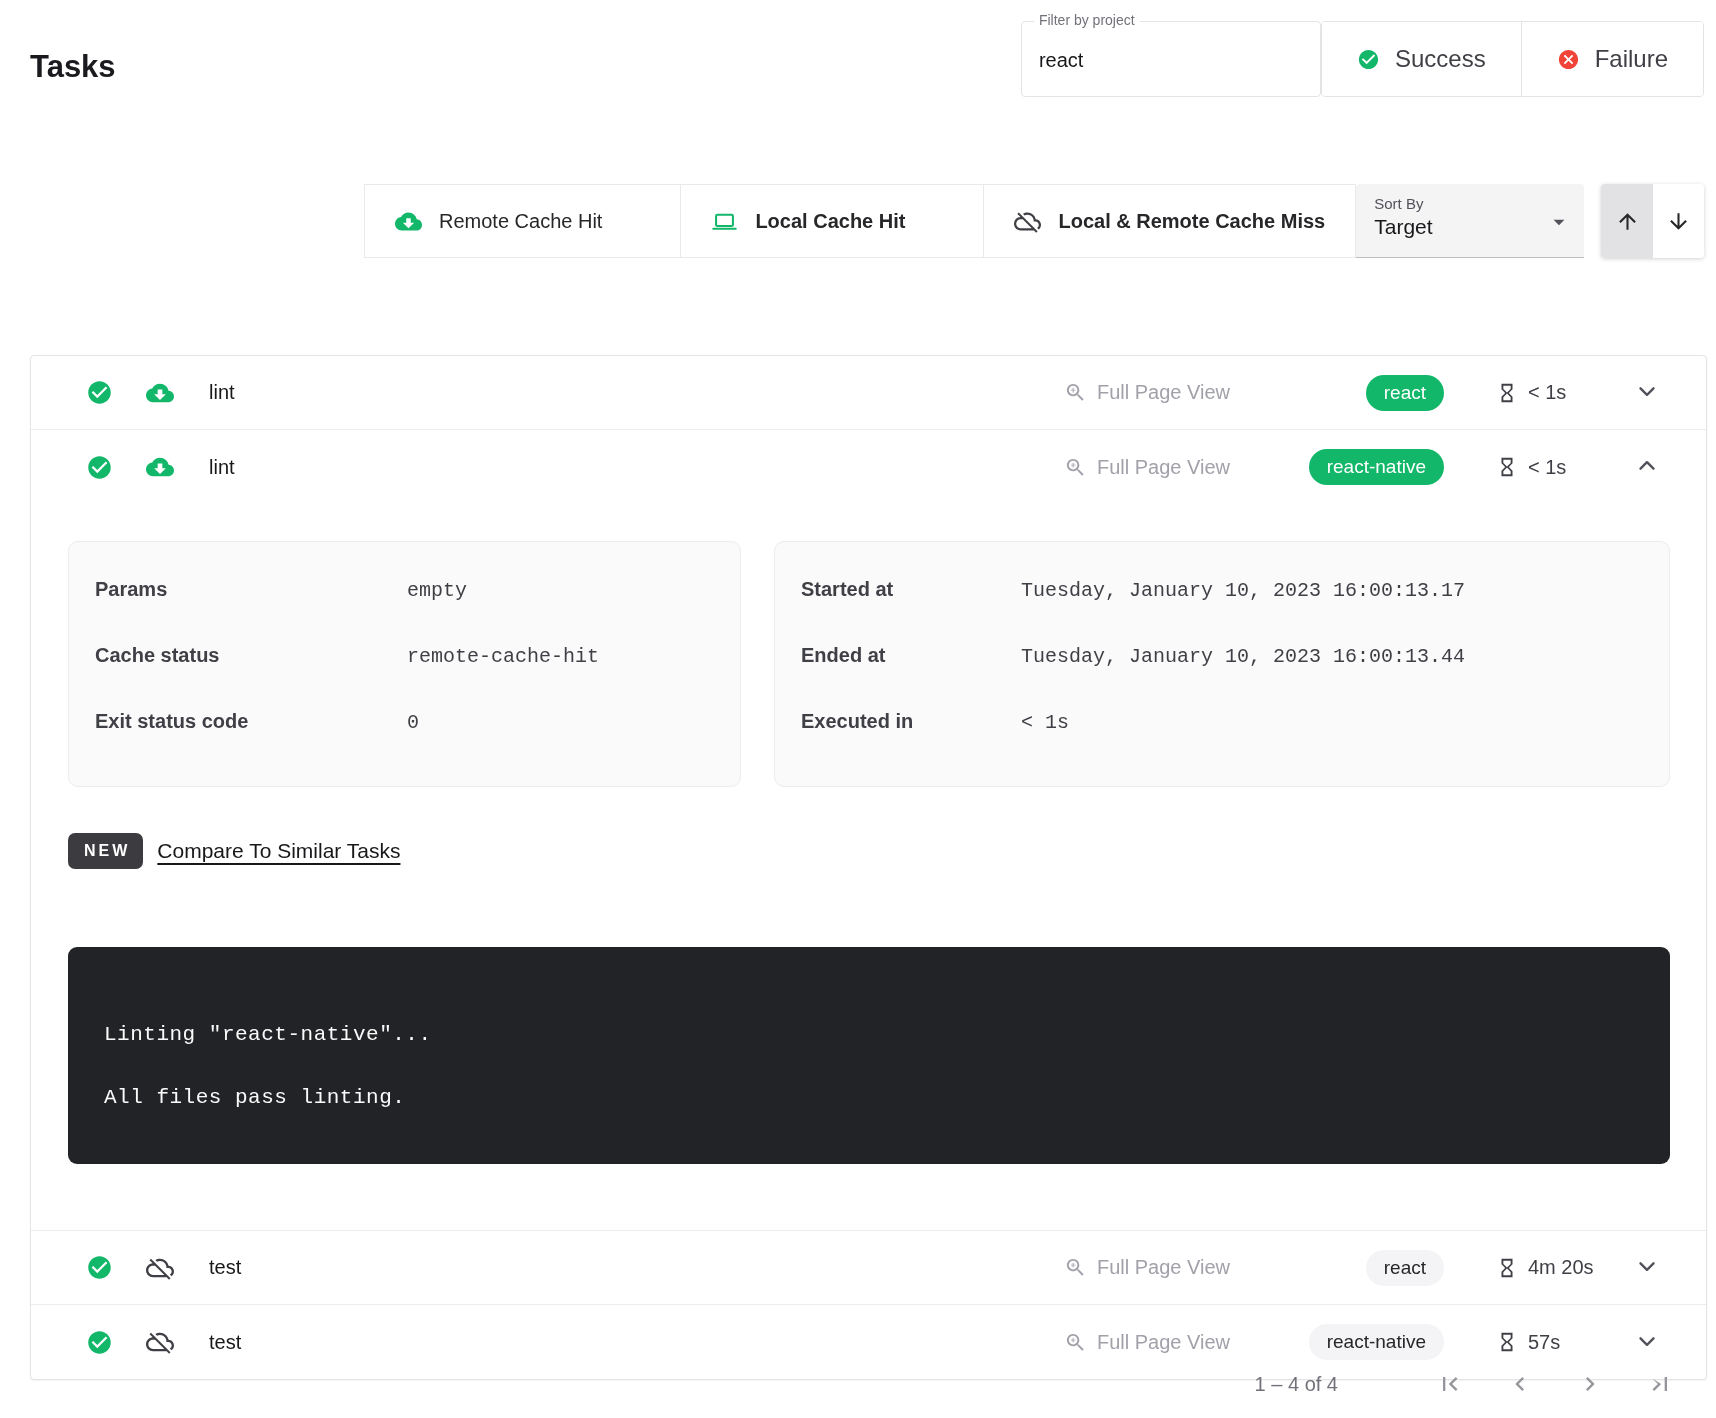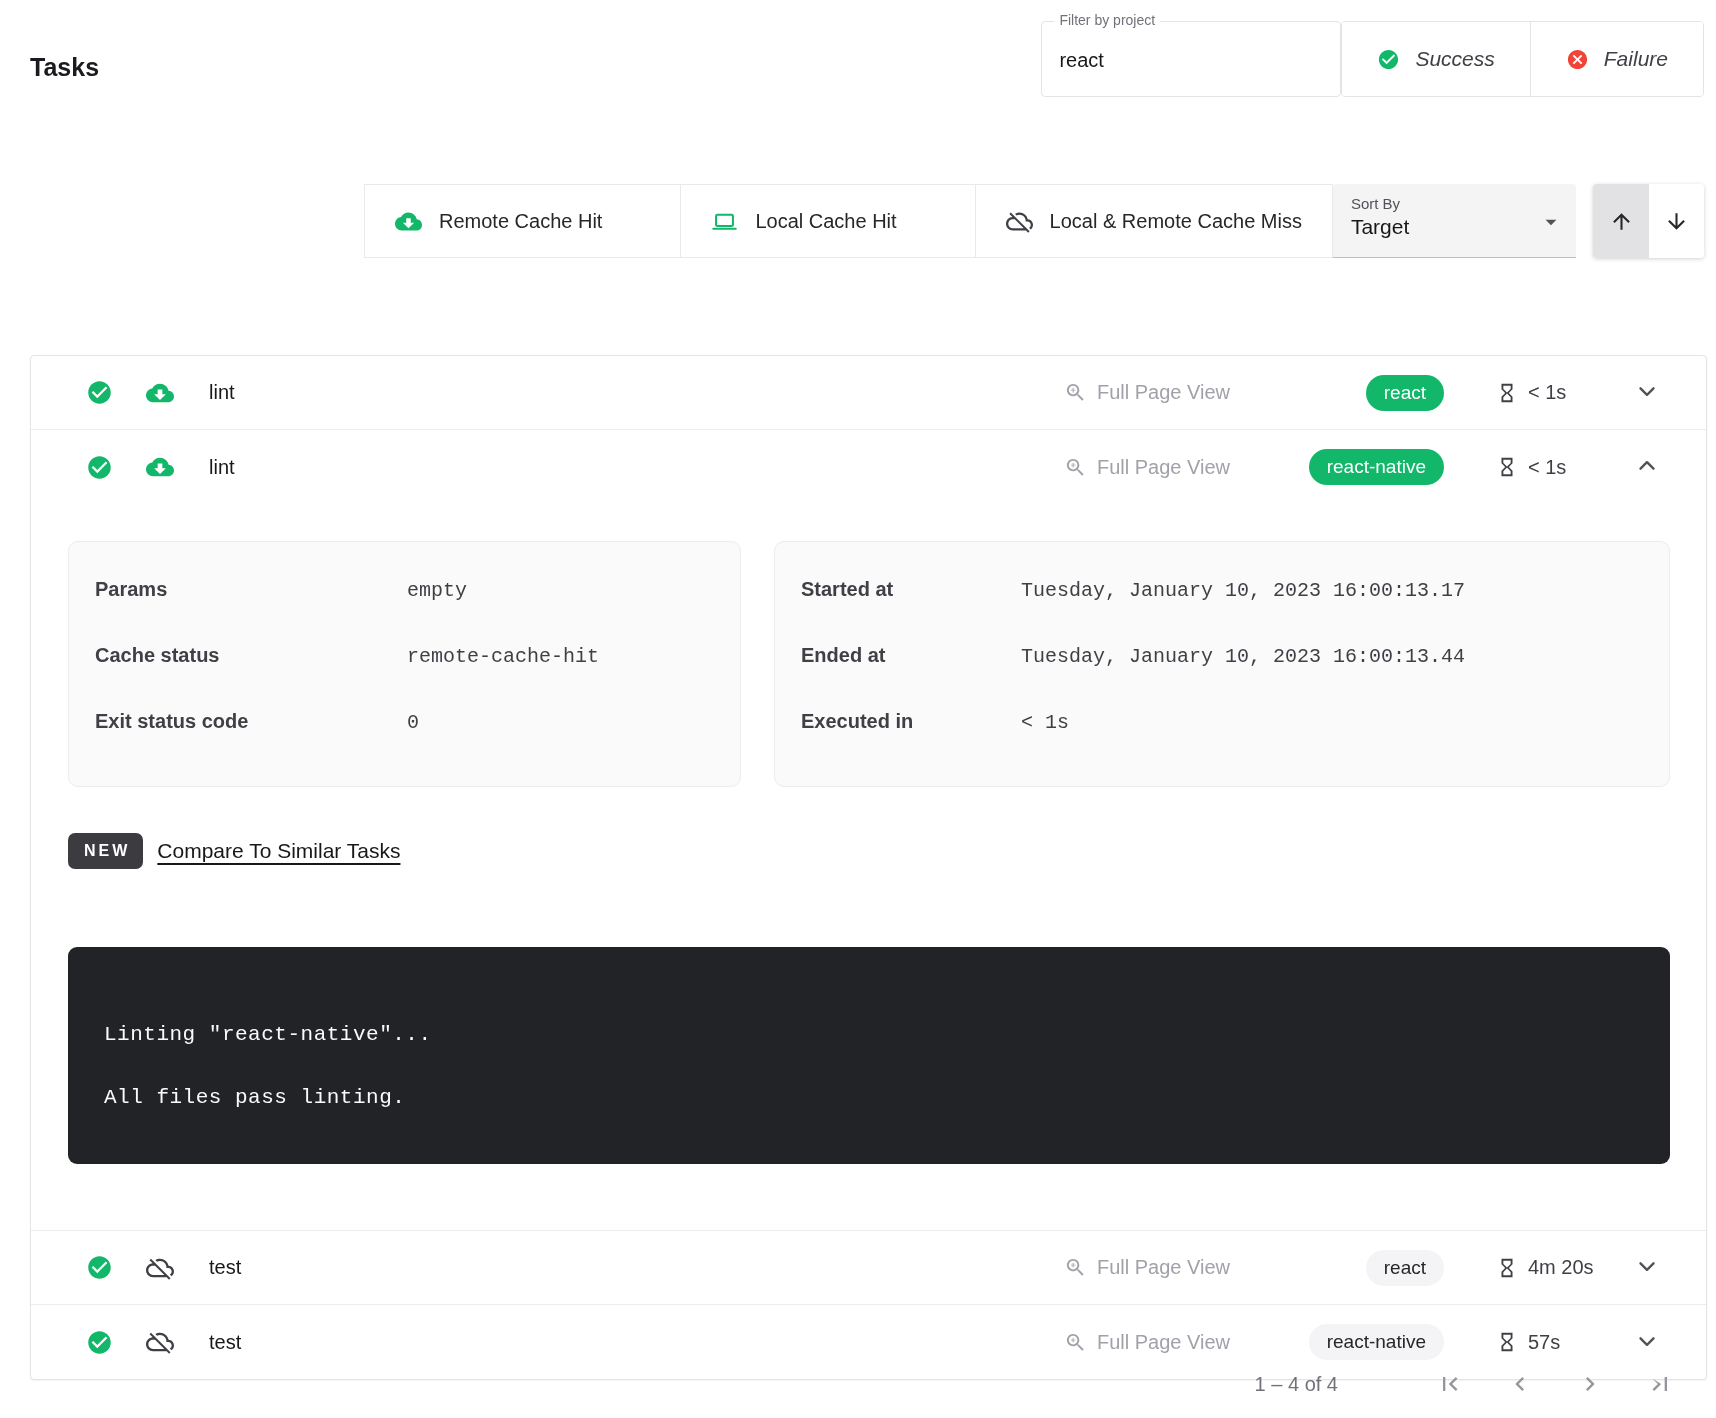--- a/index.html
+++ b/index.html
@@ -5,37 +5,37 @@
   * { box-sizing: border-box; }
   html,body { margin:0; padding:0; }
   body {
     width:1716px; height:1418px; position:relative; overflow:hidden;
     background:#ffffff; color:#18181b;
     font-family:"Liberation Sans", sans-serif;
   }
   .icon { display:inline-flex; align-items:center; justify-content:center; flex:none; }
 
   
-  .page-title { position:absolute; left:30px; top:36px; font-size:25px; font-weight:700; color:#1b1b1f; }
+  .page-title { position:absolute; left:30px; top:28px; font-size:31px; font-weight:700; color:#1b1b1f; }
 
   .top-controls { position:absolute; top:21px; right:12px; display:flex; align-items:stretch; }
 
   .project-field { width:300px; height:76px; border:1px solid #e4e4e7; border-radius:4px; background:#fff; position:relative; }
   .project-field .field-label { position:absolute; top:-10px; left:12px; background:#fff; padding:0 5px; font-size:14px; color:#71717a; }
   .project-field input { border:none; outline:none; background:transparent; width:260px; margin:26px 0 0 15px; font-size:20px; color:#18181b; font-family:"Liberation Sans",sans-serif; }
 
   .status-group { display:flex; border:1px solid #e4e4e7; border-radius:4px; background:#fff; overflow:hidden; }
-  .status-btn { display:flex; align-items:center; gap:15px; padding:0 35px; font-size:21px; color:#3f3f46; background:#fff; border:none; cursor:pointer; font-family:inherit;font-style:italic; }
+  .status-btn { display:flex; align-items:center; gap:15px; padding:0 35px; font-size:24px; color:#3f3f46; background:#fff; border:none; cursor:pointer; font-family:inherit; }
   .status-btn + .status-btn { border-left:1px solid #e4e4e7; }
 
   
   .toolbar { position:absolute; top:184px; left:364px; right:12px; display:flex; align-items:stretch; }
   .cache-group { display:flex; border:1px solid #e9e9eb; background:#fff; height:74px;gap:48px; }
   .cache-btn { display:flex; align-items:center; gap:17px; padding:0 30px; font-size:20px; color:#27272a; background:#fff; border:none; cursor:pointer; font-family:inherit; white-space:nowrap; }
-  .cache-btn + .cache-btn { border-left:1px solid #e9e9eb; }
+  .cache-btn + .cache-btn { border-left:1px solid #e9e9eb;font-weight:bold; }
 
   .sort-select { margin-left:auto; width:306px; height:74px; background:#f4f4f5; border-bottom:1px solid #bdbdc2; border-radius:4px 4px 0 0; padding:11px 18px; position:relative; cursor:pointer; }
   .sort-label { font-size:15px; color:#52525b; }
   .sort-value { font-size:21px; color:#18181b; margin-top:3px; }
   .sort-caret { position:absolute; right:12px; top:25px; }
 
   .order-group { margin-left:17px; display:flex; height:74px; border-radius:4px; overflow:hidden; box-shadow:0 1px 4px rgba(0,0,0,.18); background:#fff; }
   .order-btn { width:72px; display:flex; align-items:center; justify-content:center; border:none; background:#fff; cursor:pointer; }
   .order-btn.selected { background:#e2e2e5; }
 

